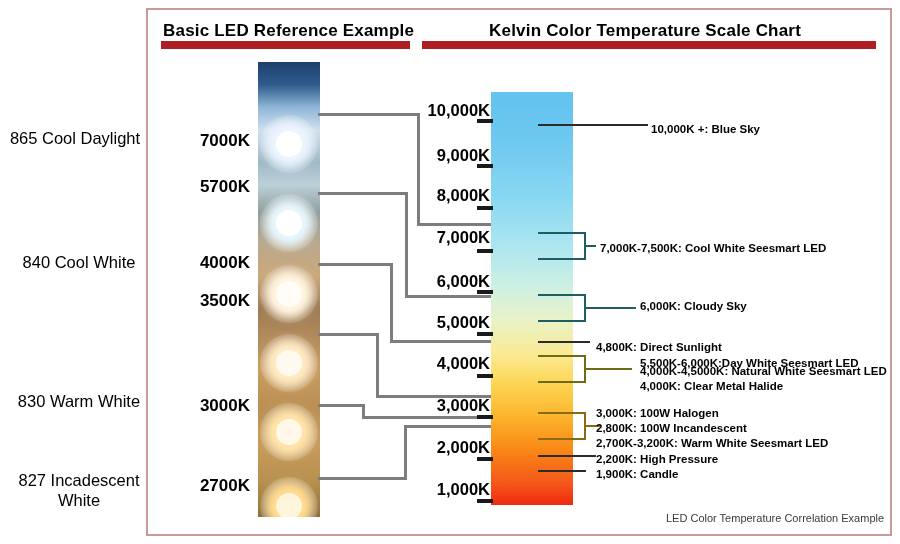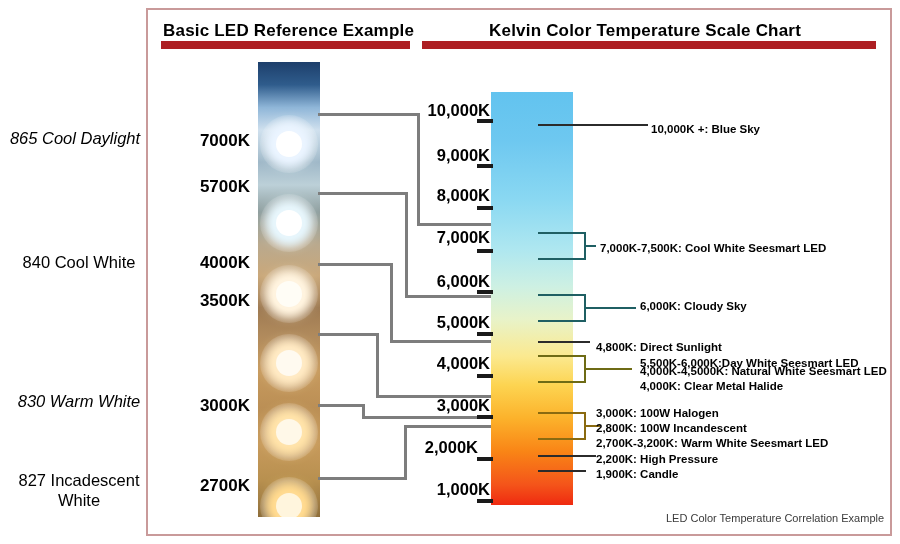--- a/index.html
+++ b/index.html
@@ -84,23 +84,23 @@
 <body>
 
 <div id="frame"></div>
 
 <div class="panel-title" id="title-left">Basic LED Reference Example</div>
 <div class="rule" id="rule-left"></div>
 <div class="panel-title" id="title-right">Kelvin Color Temperature Scale Chart</div>
 <div class="rule" id="rule-right"></div>
 
 <div id="led-names">
-    <div class="led-name" style="left: 0px; top: 128px; width: 150px; font-style: italic;">865 Cool Daylight</div>
+    <div class="led-name" style="left: 0px; top: 128px; width: 150px;">865 Cool Daylight</div>
     <div class="led-name" style="left: 4px; top: 252px; width: 150px;">840 Cool White</div>
-    <div class="led-name" style="left: 4px; top: 391px; width: 150px; font-style: italic;">830 Warm White</div>
+    <div class="led-name" style="left: 4px; top: 391px; width: 150px;">830 Warm White</div>
     <div class="led-name" style="left: 4px; top: 470px; width: 150px;">827 Incadescent
 White</div>
   </div>
 
 <div id="strip">
     <div class="glow" style="top: 82px; width: 58px; height: 58px; background: radial-gradient(circle, rgb(255, 255, 255) 0%, rgb(255, 255, 255) 22%, rgb(234, 244, 255) 38%, rgba(255, 255, 255, 0.28) 62%, rgba(255, 255, 255, 0) 78%);">
       <i style="width: 26px; height: 26px; background: rgb(255, 255, 255); box-shadow: rgb(234, 244, 255) 0px 0px 14px 7px;"></i>
     </div>
     <div class="glow" style="top: 161px; width: 58px; height: 58px; background: radial-gradient(circle, rgb(255, 255, 255) 0%, rgb(255, 255, 255) 22%, rgb(230, 245, 251) 38%, rgba(255, 255, 255, 0.28) 62%, rgba(255, 255, 255, 0) 78%);">
       <i style="width: 26px; height: 26px; background: rgb(255, 255, 255); box-shadow: rgb(230, 245, 251) 0px 0px 14px 7px;"></i>
@@ -151,21 +151,21 @@
 
 <div id="kl-col">
     <div class="kl" style="top: 101px; right: 0px;">10,000K</div>
     <div class="kl" style="top: 146px; right: 0px; margin-left: 43px;">9,000K</div>
     <div class="kl" style="top: 186px; right: 0px;">8,000K</div>
     <div class="kl" style="top: 228px; right: 0px;">7,000K</div>
     <div class="kl" style="top: 272px; right: 0px;">6,000K</div>
     <div class="kl" style="top: 313px; right: 0px;">5,000K</div>
     <div class="kl" style="top: 354px; right: 0px;">4,000K</div>
     <div class="kl" style="top: 396px; right: 0px;">3,000K</div>
-    <div class="kl" style="top: 438px; right: 12px; text-align: right;">2,000K</div>
+    <div class="kl" style="top: 438px; right: 0px; text-align: right;">2,000K</div>
     <div class="kl" style="top: 480px; right: 0px;">1,000K</div>
   </div>
 
 <div id="bar"></div>
 
 <div id="ticks">
     <div class="tick" style="top: 119px;"></div>
     <div class="tick" style="top: 164px;"></div>
     <div class="tick" style="top: 206px;"></div>
     <div class="tick" style="top: 249px;"></div>

